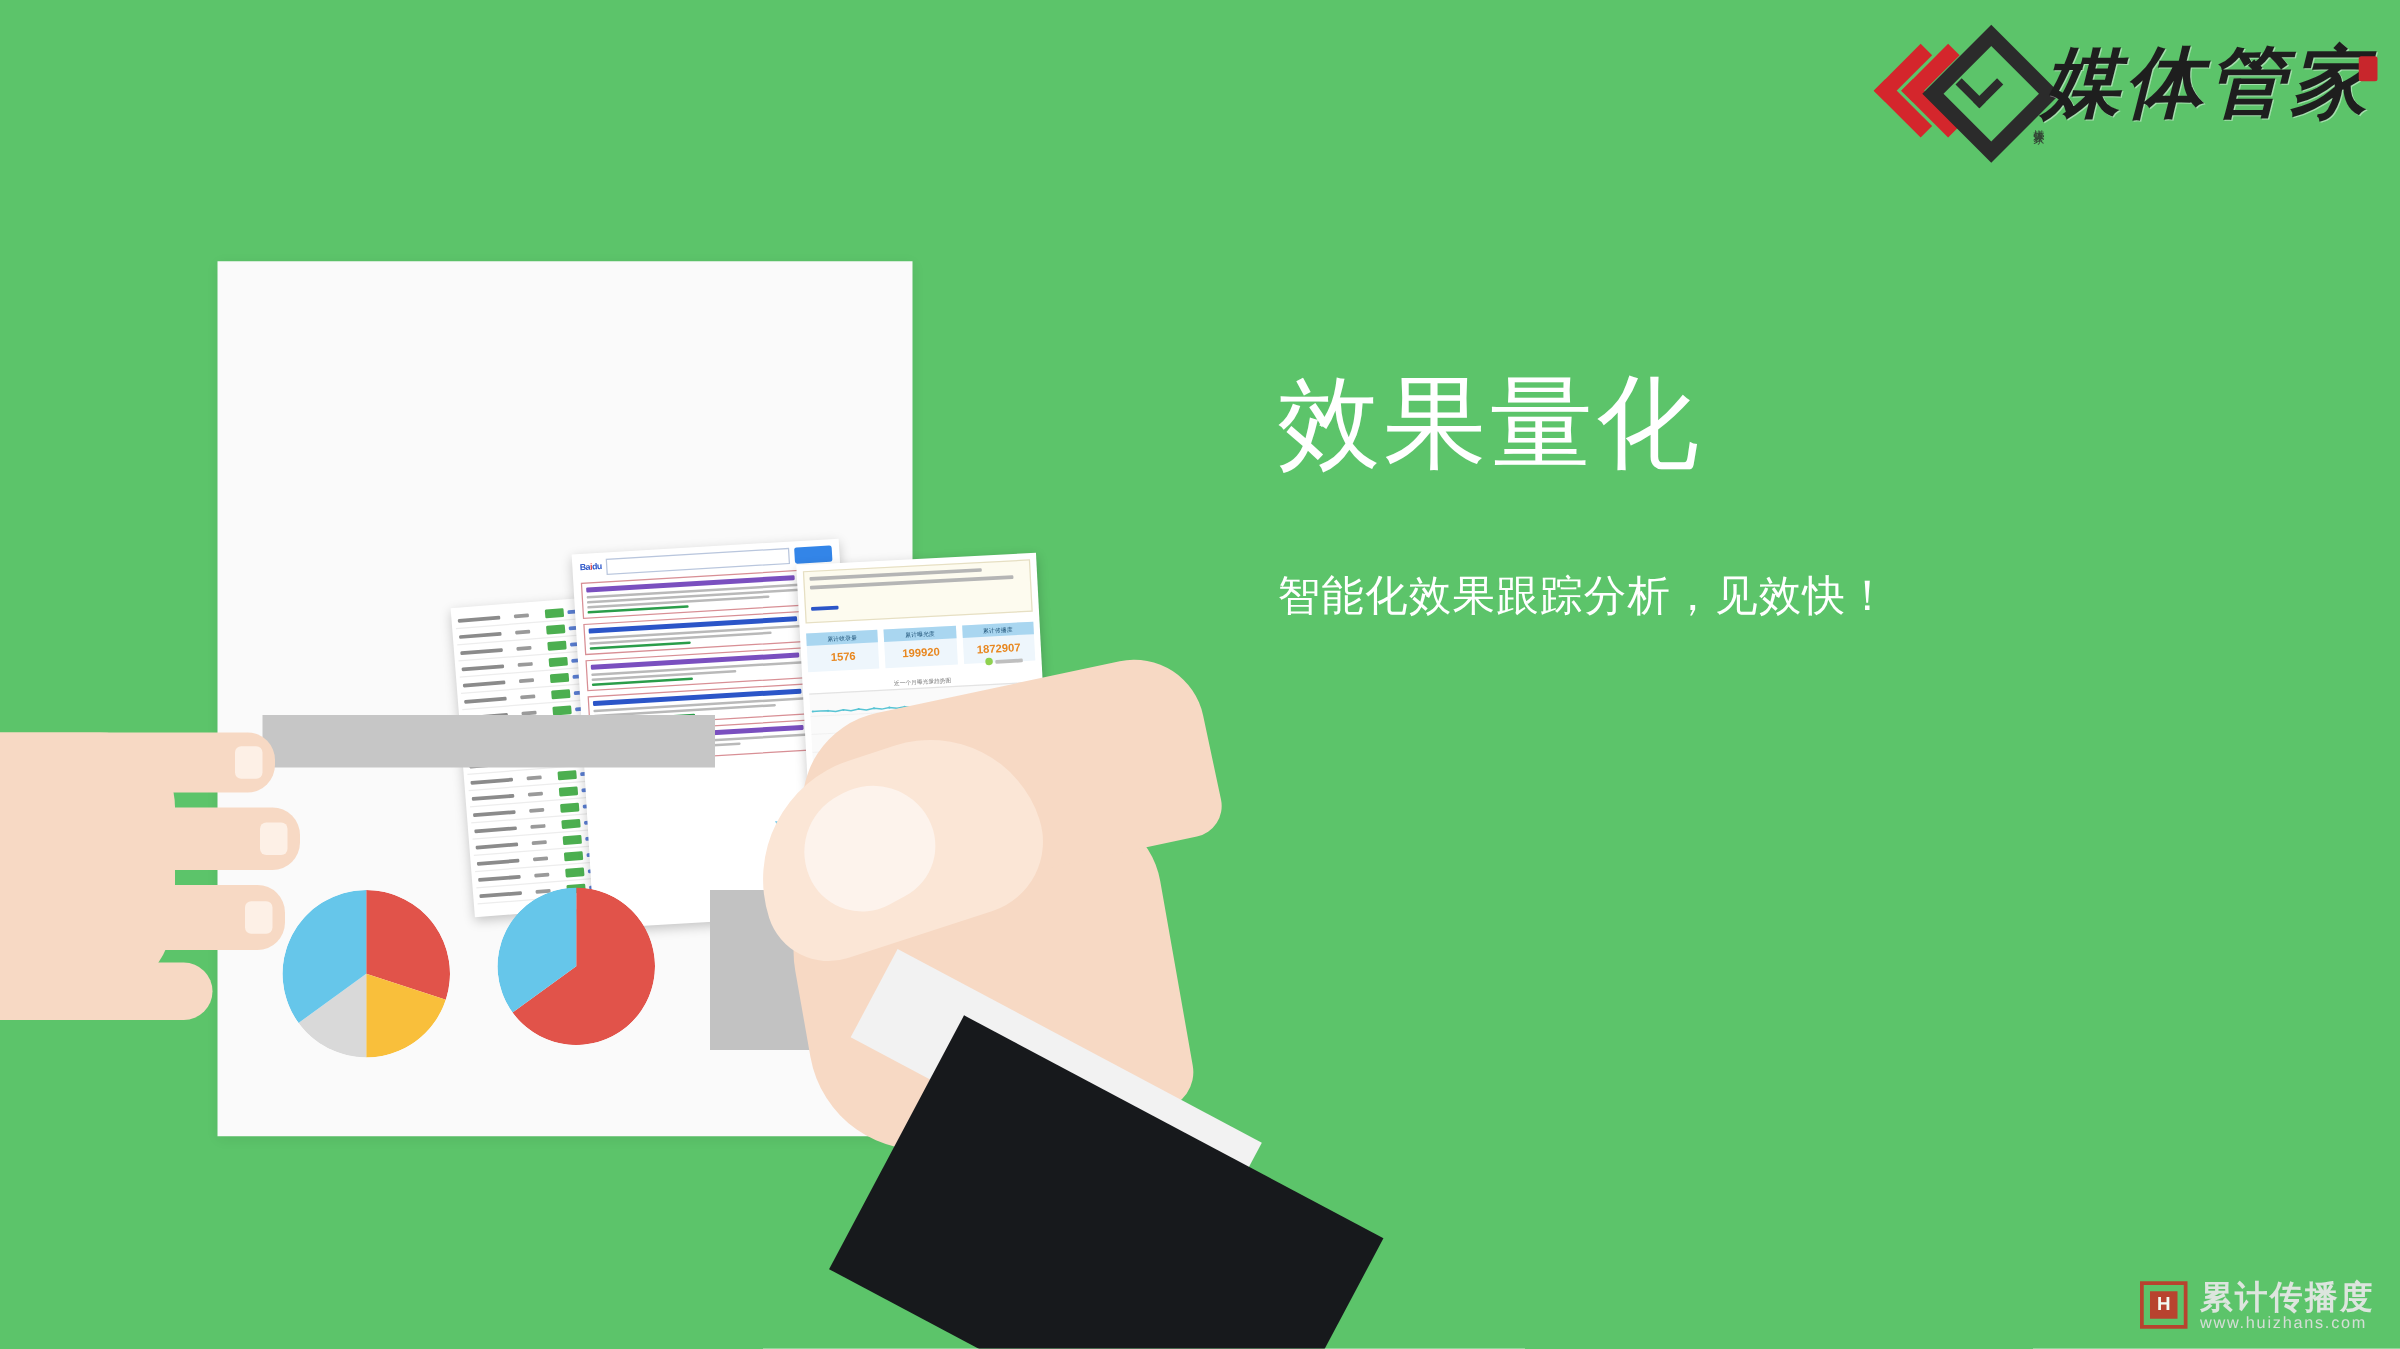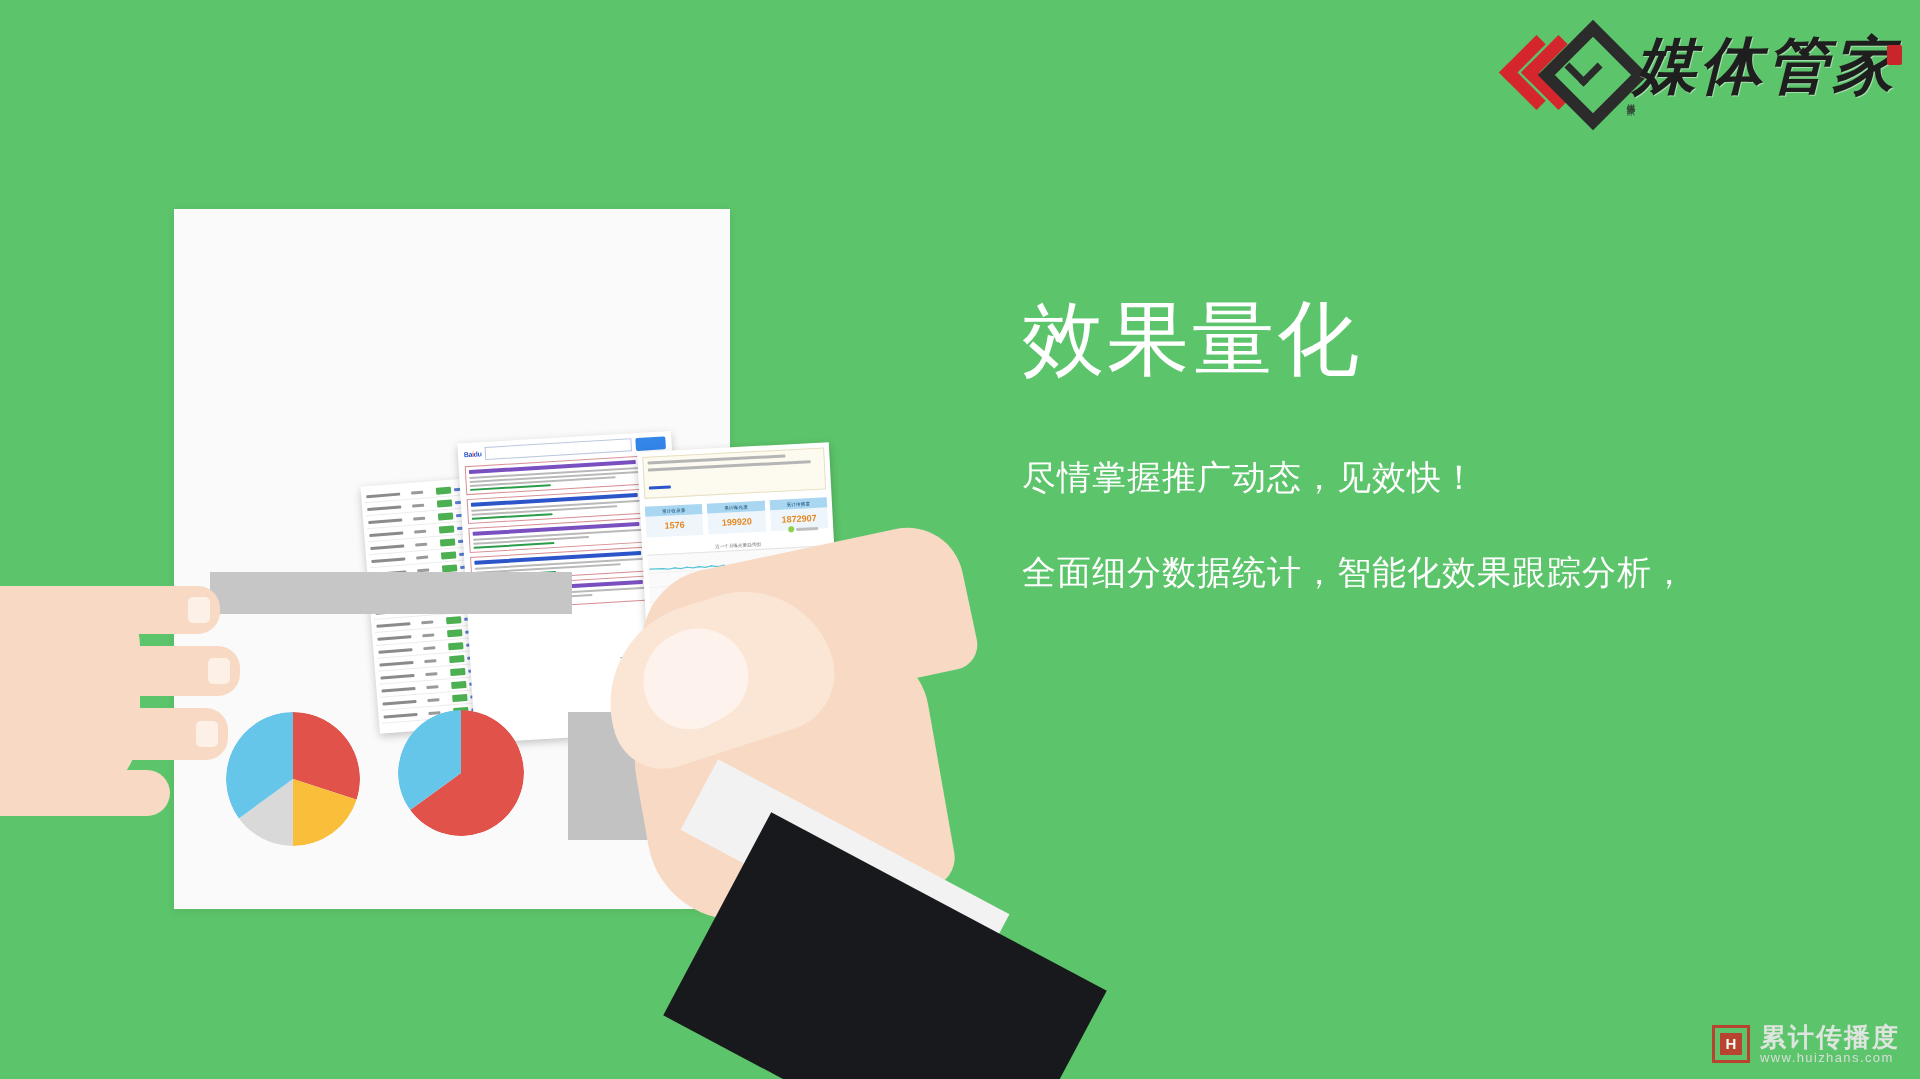--- a/index.html
+++ b/index.html
@@ -641,22 +641,21 @@
     <div id="rh-palm"></div>
     <div id="rh-finger-top"></div>
     <div id="rh-index"></div>
     <div id="rh-nail"></div>
     <div id="cuff"></div>
     <div id="sleeve"></div>
   </div>
 
   <div id="copy">
     <h1 id="headline">效果量化</h1>
-    <p class="body-line" id="lead-line">尽情掌握推广动态，见效快！</p>
-    <p class="body-line">全面细分数据统计，智能化效果跟踪分析，</p>
+    <p class="body-line" id="lead-line">智能化效果跟踪分析，见效快！</p>
   </div>
 
   <div id="watermark">
     <div id="wm-badge">
       <span>H</span>
     </div>
     <div id="wm-text">
       <div id="wm-title">累计传播度</div>
       <div id="wm-url">www.huizhans.com</div>
     </div>

